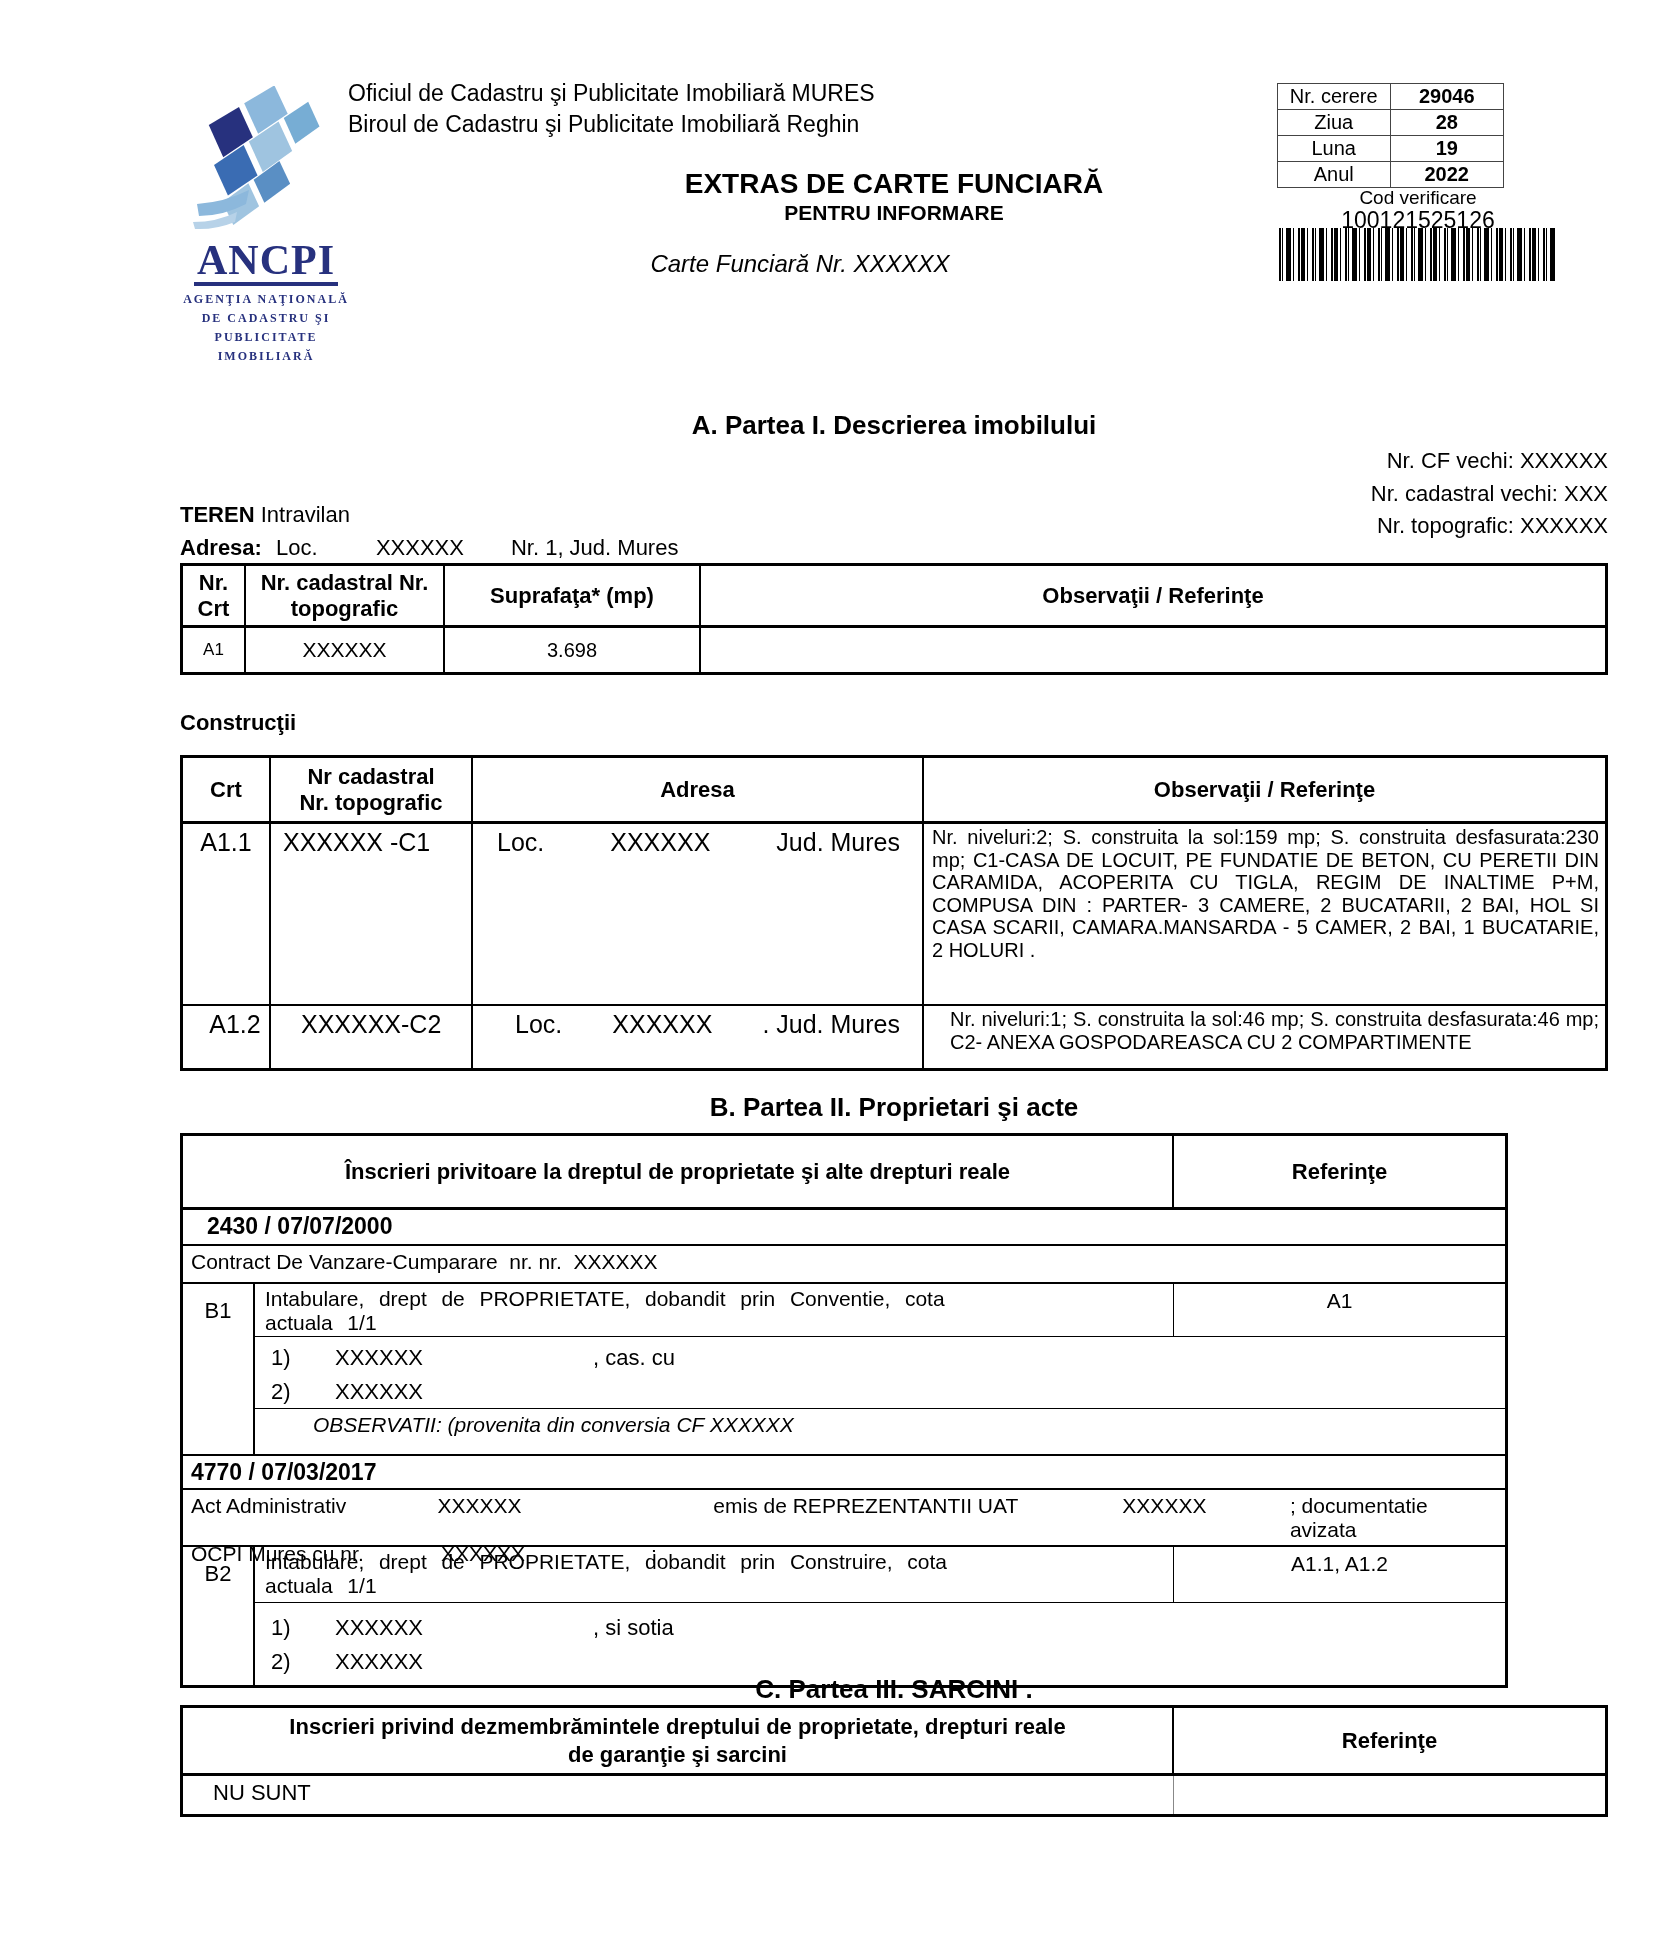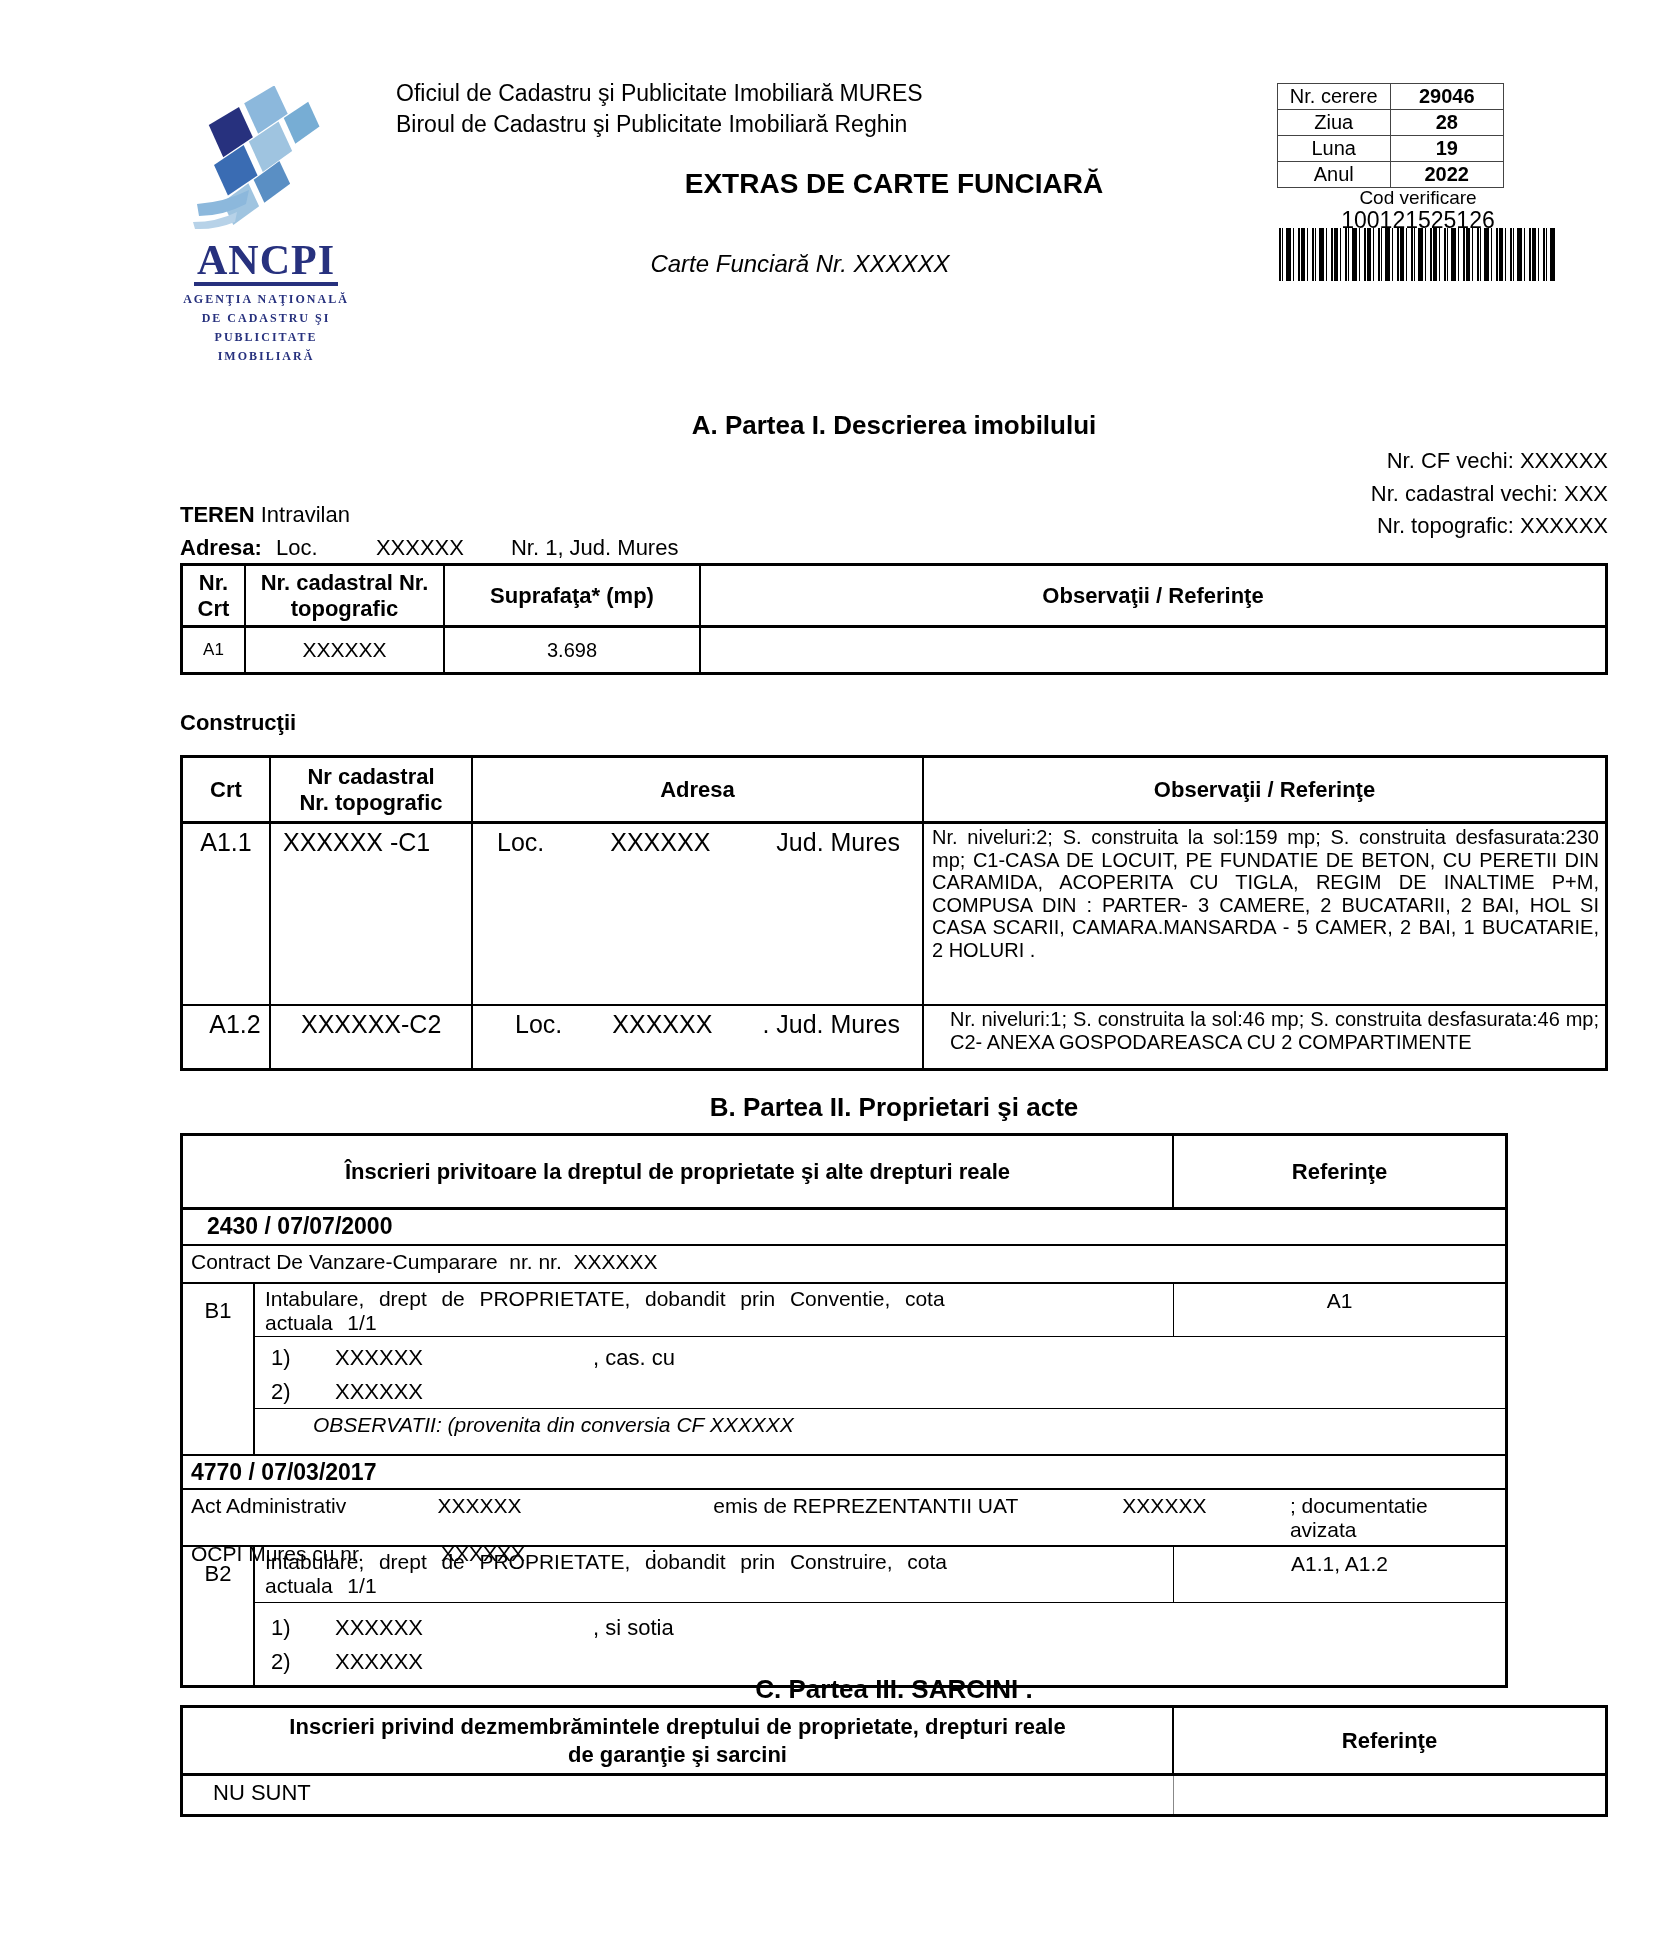--- a/index.html
+++ b/index.html
@@ -17,21 +17,21 @@
   .logo-flag { height:152px; }
   .logo-acronym {
     display:inline-block; font-family:"Liberation Serif", serif; font-weight:bold;
     font-size:42px; color:#27317e; letter-spacing:1px; line-height:44px;
     border-bottom:4px solid #27317e; padding:0 3px;
   }
   .logo-agency {
     margin-top:4px; font-family:"Liberation Serif", serif; font-weight:bold;
     font-size:12px; color:#27317e; letter-spacing:2px; line-height:19px;
   }
-  .office { position:absolute; left:348px; top:78px; font-size:23px; line-height:31px;margin-left:48px; }
+  .office { position:absolute; left:348px; top:78px; font-size:23px; line-height:31px; }
   .main-title { position:absolute; left:180px; top:168px; width:1428px; text-align:center; }
   .main-title .t1 { font-size:28px; font-weight:bold; line-height:32px; }
   .main-title .t2 { font-size:21px; font-weight:bold; line-height:26px; }
   .cf-line { position:absolute; left:100px; top:250px; width:1400px; text-align:center;
     font-style:italic; font-size:24px; }
 
   .req-table { position:absolute; left:1277px; top:83px; width:227px;
     border:1px solid #444; font-size:20px; }
   .req-row { display:flex; border-bottom:1px solid #444; }
   .req-row:last-child { border-bottom:none; }
@@ -156,20 +156,21 @@
 PUBLICITATE IMOBILIARĂ</div>
   </div>
 
   <div class="office">
     <div>Oficiul de Cadastru şi Publicitate Imobiliară MURES</div>
     <div>Biroul de Cadastru şi Publicitate Imobiliară Reghin</div>
   </div>
 
   <div class="main-title">
     <div class="t1">EXTRAS DE CARTE FUNCIARĂ</div>
+    <div class="t2">PENTRU INFORMARE</div>
   </div>
   <div class="cf-line">Carte Funciară Nr. XXXXXX</div>
 
   <div class="req-table">
     <div class="req-row">
       <div class="req-label">Nr. cerere</div>
       <div class="req-value">29046</div>
     </div>
     <div class="req-row">
       <div class="req-label">Ziua</div>

